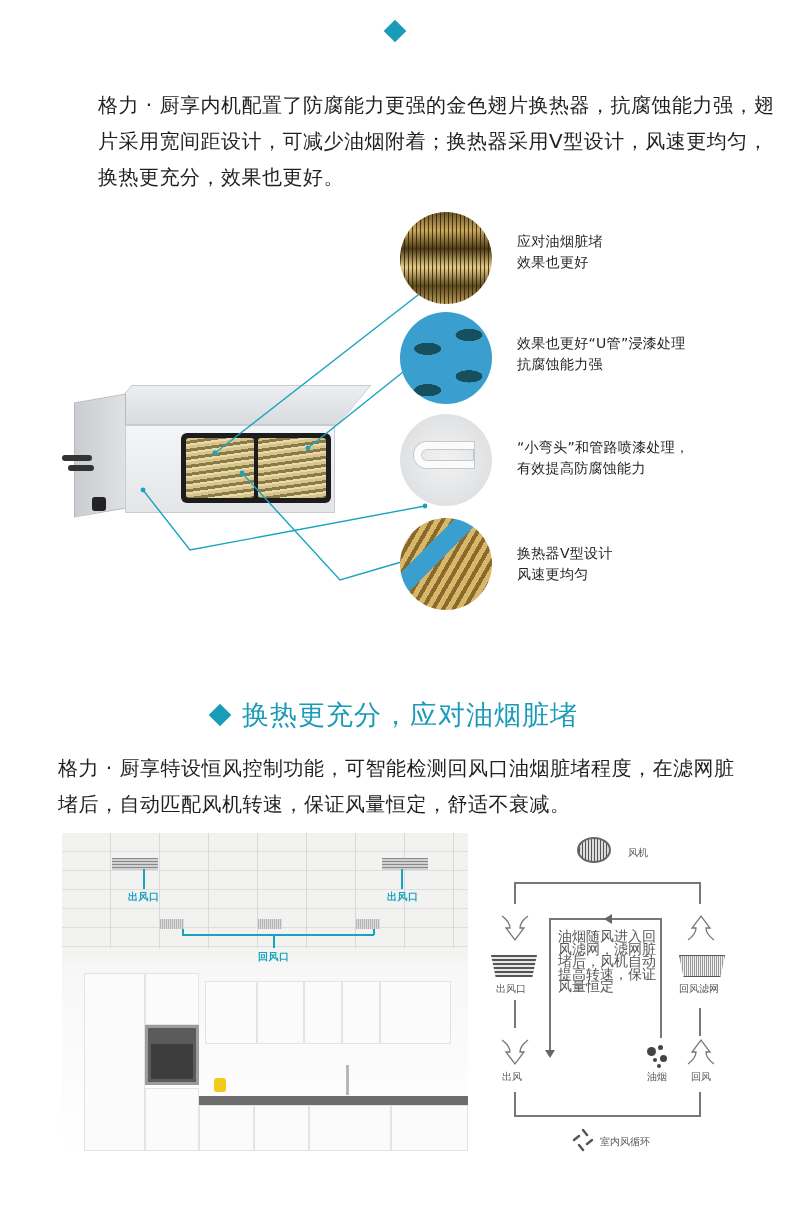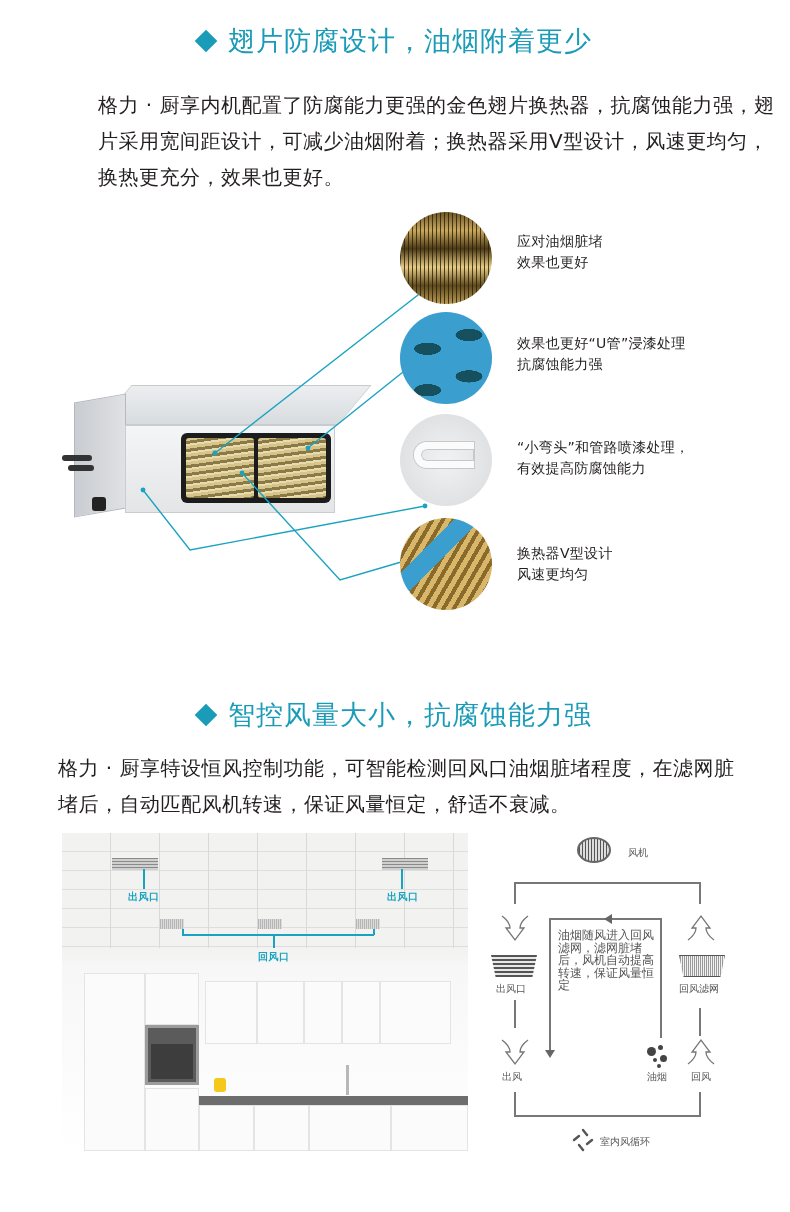--- a/index.html
+++ b/index.html
@@ -87,38 +87,37 @@
   .cab { position: absolute; background: #fbfbfb; border: 1px solid #e4e4e4; }
   .oven { position: absolute; left: 83px; top: 192px; width: 54px; height: 60px; background: #5b5b5b; border: 3px solid #9c9c9c; }
   .oven .glass { position: absolute; left: 3px; top: 16px; right: 3px; bottom: 3px; background: #3d3d3d; }
   .counter { position: absolute; left: 137px; top: 263px; width: 269px; height: 9px; background: #6d6d6d; }
   .yellow-obj { position: absolute; left: 152px; top: 245px; width: 12px; height: 14px; background: #f4c91b; border-radius: 3px; }
   .faucet { position: absolute; left: 284px; top: 232px; width: 3px; height: 30px; background: #b8b8b8; }
 
   
   .diagram { position: absolute; left: 480px; top: 830px; width: 280px; height: 330px; }
   .d-text { position: absolute; font-size: 10px; color: #555; white-space: nowrap; }
-  .d-note { position: absolute; font-size: 12px; line-height: 12.5px; color: #555; width: 102px; font-family: Liberation Mono, monospace; }
+  .d-note { position: absolute; font-size: 14px; line-height: 12.5px; color: #555; width: 102px; }
   .d-line { position: absolute; background: #777; }
   .fan { position: absolute; left: 97px; top: 7px; width: 34px; height: 26px; border-radius: 50%;
     background: repeating-linear-gradient(90deg,#555 0 1px,#ddd 1px 3px); border: 2px solid #666; }
   .grill-out { position: absolute; width: 46px; height: 22px;
     background: repeating-linear-gradient(180deg,#555 0 2px,#e8e8e8 2px 4px);
     clip-path: polygon(0 0,100% 0,90% 100%,10% 100%); }
   .grill-ret { position: absolute; width: 46px; height: 22px; border: 1px solid #555;
     background: repeating-linear-gradient(90deg,#999 0 1px,#f2f2f2 1px 2px),repeating-linear-gradient(180deg,#999 0 1px,transparent 1px 2px);
     clip-path: polygon(0 0,100% 0,90% 100%,10% 100%); }
   .dot { position: absolute; border-radius: 50%; background: #444; }
 </style>
 </head>
 <body>
 
 <div class="section-title" style="top:23px;">
   <span class="diamond"></span>
-  <span>翅片防腐设计，油烟附着更少</span>
 </div>
 
 <div class="paragraph" style="top:87px;margin-left:40px;">格力 · 厨享内机配置了防腐能力更强的金色翅片换热器，抗腐蚀能力强，翅片采用宽间距设计，可减少油烟附着；换热器采用V型设计，风速更均匀，换热更充分，效果也更好。</div>
 
 <div class="ac-unit">
   <div class="ac-top"></div>
   <div class="ac-side"></div>
   <div class="ac-front"></div>
   <div class="ac-grille">
     <div class="pane"></div>
@@ -169,21 +168,21 @@
 </div>
 
 <div class="detail-circle c-v" style="left:400px;top:518px;"></div>
 <div class="detail-label" style="left:517px;top:543px;">
   <div>换热器V型设计</div>
   <div>风速更均匀</div>
 </div>
 
 <div class="section-title" style="top:697px;">
   <span class="diamond"></span>
-  <span>智控风量大小，抗腐蚀能力强</span>
+  <span>换热更充分，应对油烟脏堵</span>
 </div>
 
 <div class="paragraph" style="top:750px;">格力 · 厨享特设恒风控制功能，可智能检测回风口油烟脏堵程度，在滤网脏堵后，自动匹配风机转速，保证风量恒定，舒适不衰减。</div>
 
 <div class="kitchen">
   <div class="ceiling"></div>
   <div class="vent" style="left:50px;top:25px;width:46px;"></div>
   <div class="vent" style="left:320px;top:25px;width:46px;"></div>
   <div class="vent ret" style="left:98px;top:86px;width:24px;"></div>
   <div class="vent ret" style="left:196px;top:86px;width:24px;"></div>

